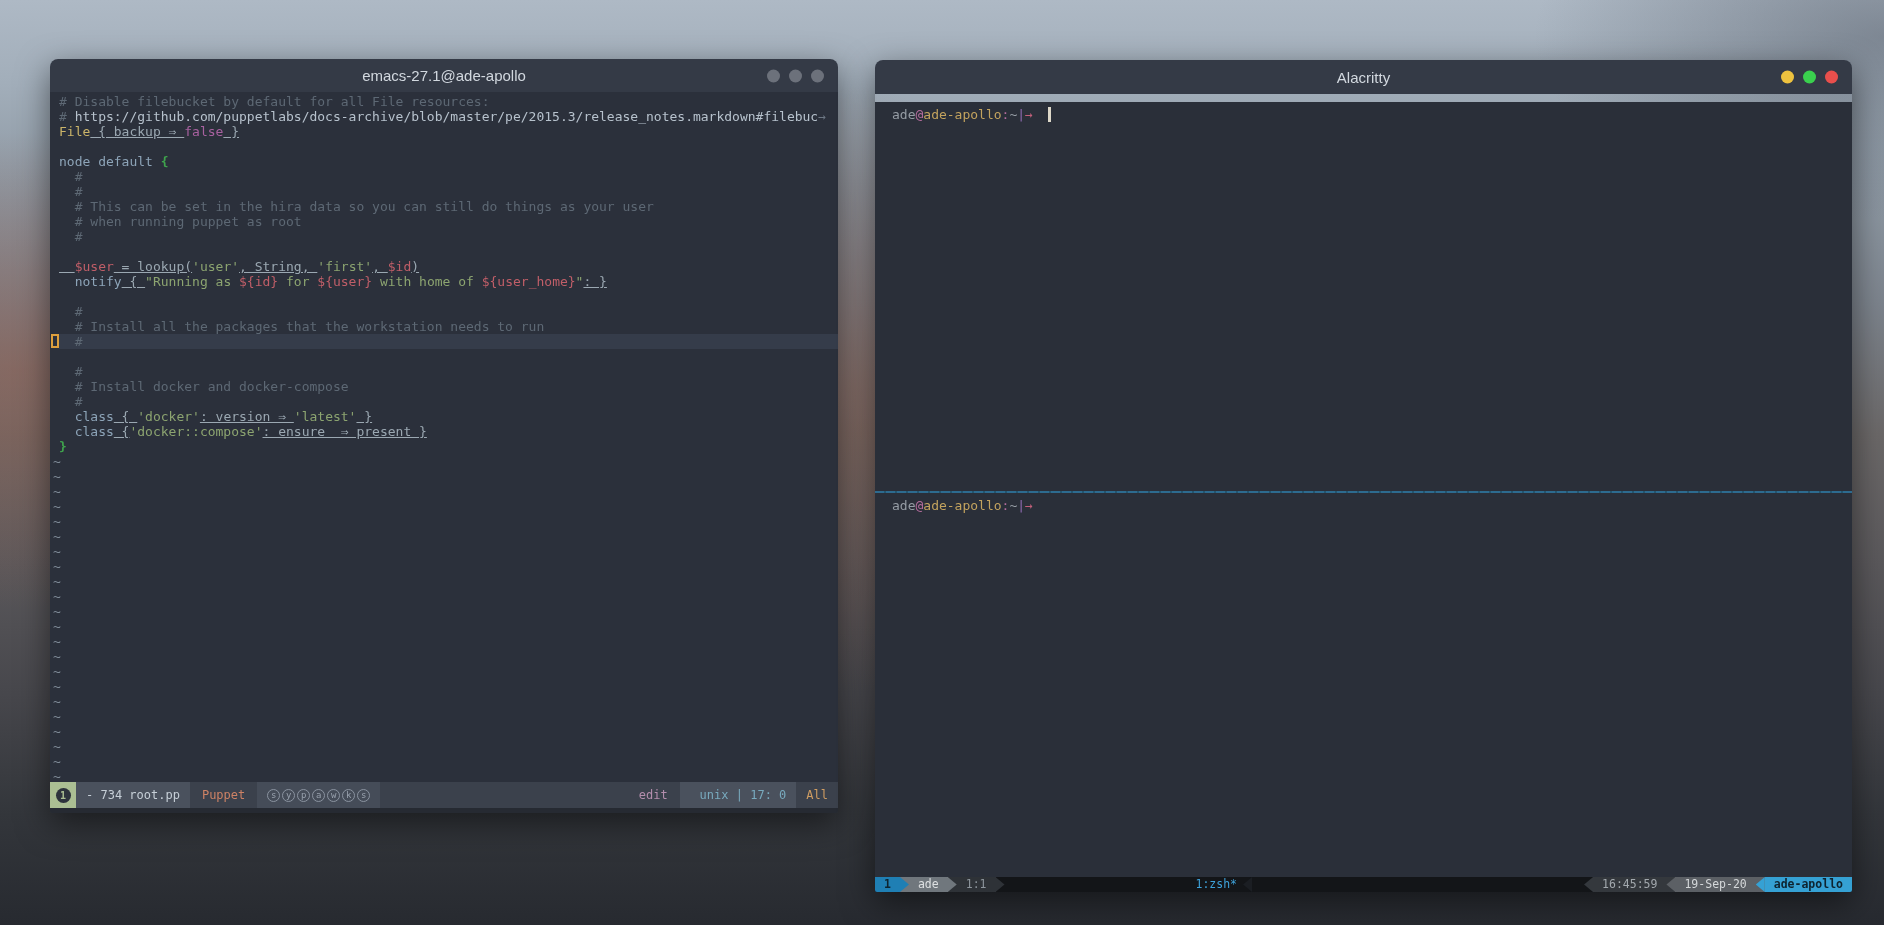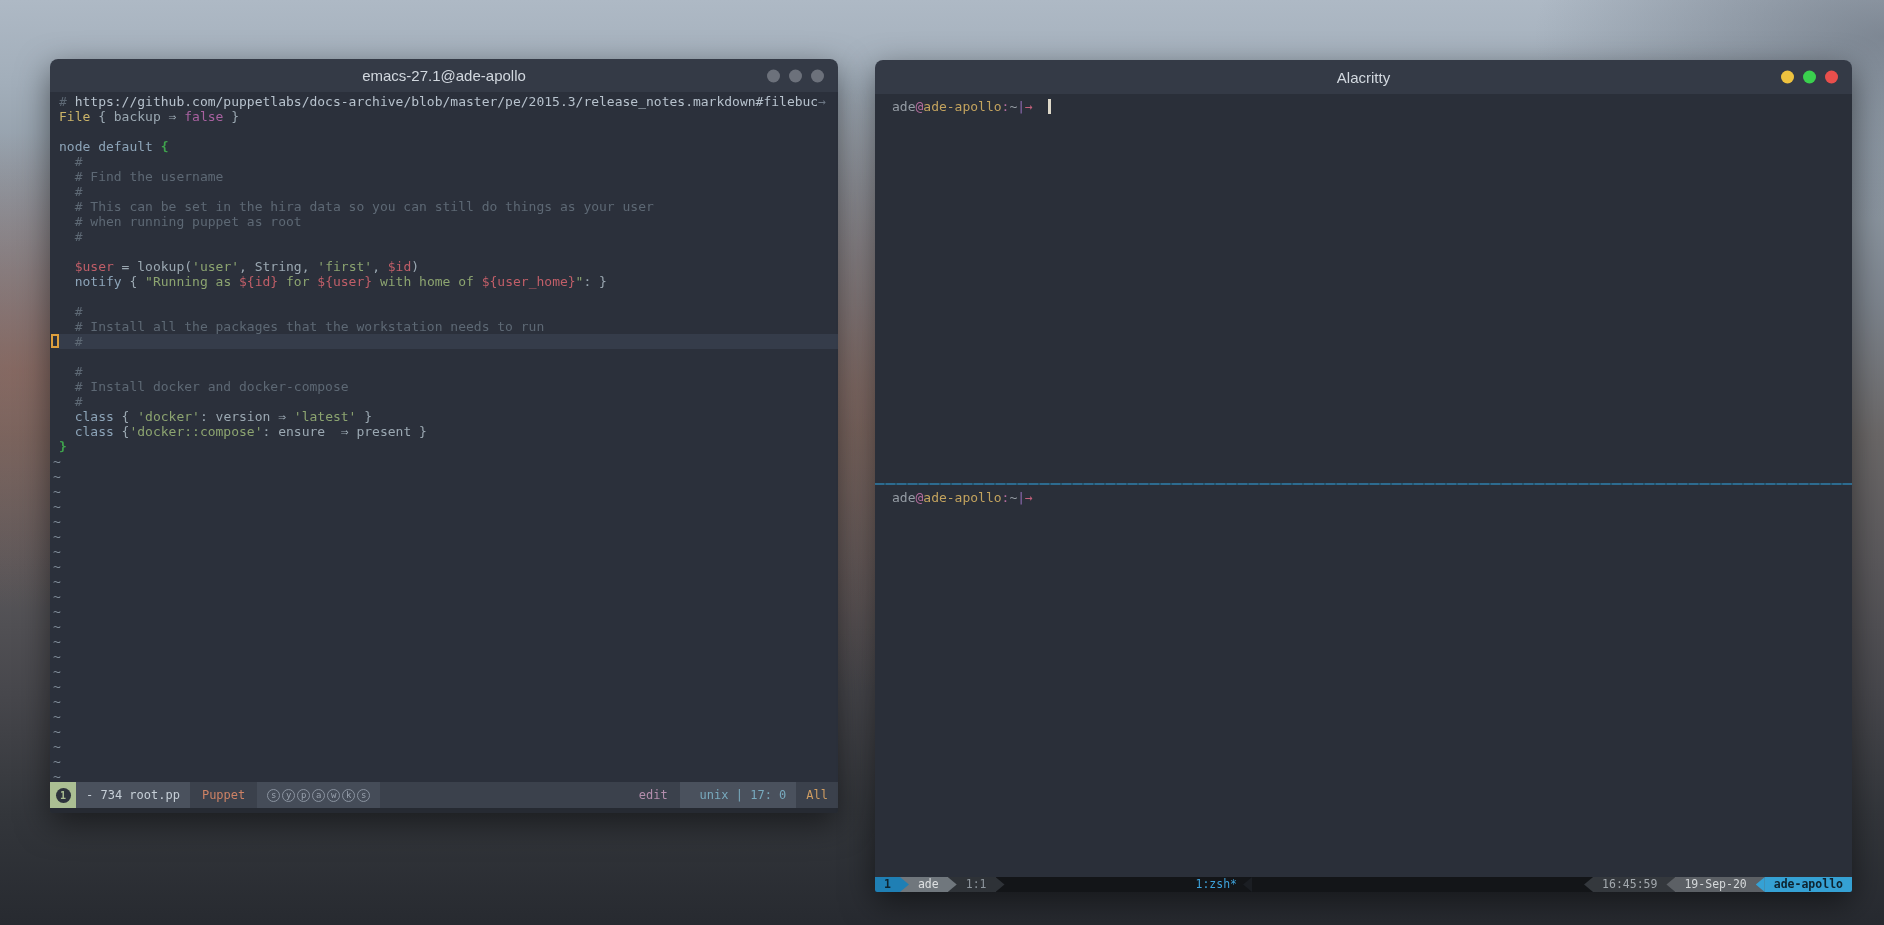--- a/index.html
+++ b/index.html
@@ -32,21 +32,21 @@
   #emacs { left:50px; top:59px; width:788px; height:754px; }
   #emacs .titlebar { height:33px; }
   .editor { flex:1 1 auto; background:var(--editor-bg); padding:2px 0 0 9px; overflow:hidden;
     font:13px/15px "DejaVu Sans Mono", monospace; }
   .eline { position:relative; height:15px; white-space:pre; color:var(--default-text); }
   .eline.current { background:var(--editor-current-line); width:779px; margin-right:-0px; }
   .emacs-cursor { position:absolute; left:-8px; top:0px; width:8px; height:14px;
     border:2px solid var(--cursor-orange); }
   .tilde { margin-left:-6px; color:var(--tilde); }
   .tk-c { color:var(--comment); }
-  .tk-d { color:var(--default-text); }
+  .tk-d { color:var(--default-text);text-decoration:underline; }
   .tk-k { color:var(--keyword); }
   .tk-t { color:var(--type-yellow); }
   .tk-s { color:var(--string); }
   .tk-v { color:var(--variable); }
   .tk-p { color:var(--purple); }
   .tk-g { color:var(--brace-green); font-weight:bold; }
   .tk-n { color:var(--namespace-tan); }
   .tk-l { color:var(--link); }
   .tk-a { color:#6c7683; }
 
@@ -60,21 +60,21 @@
   .ml-minor { background:#454c58; height:26px; display:flex; align-items:center; padding:0 10px; gap:2px; }
   .circ { display:inline-flex; width:13px; height:13px; border:1px solid #8a93a0; border-radius:50%;
     color:#98a1ad; font:9px/11px "DejaVu Sans Mono", monospace; align-items:center; justify-content:center; }
   .ml-spacer { flex:1 1 auto; }
   .ml-edit { color:var(--edit); padding:0 12px; }
   .ml-unix { color:var(--unixseg);padding-left:20px; }
   .ml-all { color:var(--all); padding:0 10px; }
   .echo-area { flex:0 0 5px; background:#262a32; }
 
   
-  #alacritty { left:875px; top:60px; width:977px; height:832px; }
+  #alacritty { left:875px; top:60px; width:977px; height:832px;gap:8px; }
   #alacritty .titlebar { height:34px; }
   .term { flex:1 1 auto; display:flex; flex-direction:column; background:var(--term-bg);
     font:13px/17px "DejaVu Sans Mono", monospace; }
   .pane { padding:4px 0 0 17px; }
   .pane.p1 { flex:0 0 389px; }
   .pane.p2 { flex:1 1 auto; }
   .pane-divider { flex:0 0 2px;
     background:repeating-linear-gradient(90deg, var(--divider) 0 9px, #23556f 9px 11px); }
   .prompt { white-space:pre; }
   .pt-user { color:var(--prompt-user); }
@@ -111,26 +111,26 @@
   <div class="window" id="emacs">
     <div class="titlebar">
       <span>emacs-27.1@ade-apollo</span>
       <div class="winbtns">
         <span class="dot gray"></span>
         <span class="dot gray"></span>
         <span class="dot gray"></span>
       </div>
     </div>
     <div class="editor" id="emacs-buffer-lines">
+        <div class="eline"><span class="tk-c"># Disable filebucket by default for all File resources:</span></div>
         <div class="eline"><span class="tk-c"># </span><span class="tk-l">https://github.com/puppetlabs/docs-archive/blob/master/pe/2015.3/release_notes.markdown#filebuc</span><span class="tk-a">→</span></div>
         <div class="eline"><span class="tk-t">File</span><span class="tk-d"> { backup ⇒ </span><span class="tk-p">false</span><span class="tk-d"> }</span></div>
         <div class="eline"></div>
         <div class="eline"><span class="tk-k">node default </span><span class="tk-g">{</span></div>
         <div class="eline"><span class="tk-c">  #</span></div>
-        <div class="eline"><span class="tk-c">  # Find the username</span></div>
         <div class="eline"><span class="tk-c">  #</span></div>
         <div class="eline"><span class="tk-c">  # This can be set in the hira data so you can still do things as your user</span></div>
         <div class="eline"><span class="tk-c">  # when running puppet as root</span></div>
         <div class="eline"><span class="tk-c">  #</span></div>
         <div class="eline"></div>
         <div class="eline"><span class="tk-d">  </span><span class="tk-v">$user</span><span class="tk-d"> = lookup(</span><span class="tk-s">'user'</span><span class="tk-d">, String, </span><span class="tk-s">'first'</span><span class="tk-d">, </span><span class="tk-v">$id</span><span class="tk-d">)</span></div>
         <div class="eline"><span class="tk-k">  notify</span><span class="tk-d"> { </span><span class="tk-s">"Running as </span><span class="tk-v">${id}</span><span class="tk-s"> for </span><span class="tk-v">${user}</span><span class="tk-s"> with home of </span><span class="tk-v">${user_home}</span><span class="tk-s">"</span><span class="tk-d">: }</span></div>
         <div class="eline"></div>
         <div class="eline"><span class="tk-c">  #</span></div>
         <div class="eline"><span class="tk-c">  # Install all the packages that the workstation needs to run</span></div>

